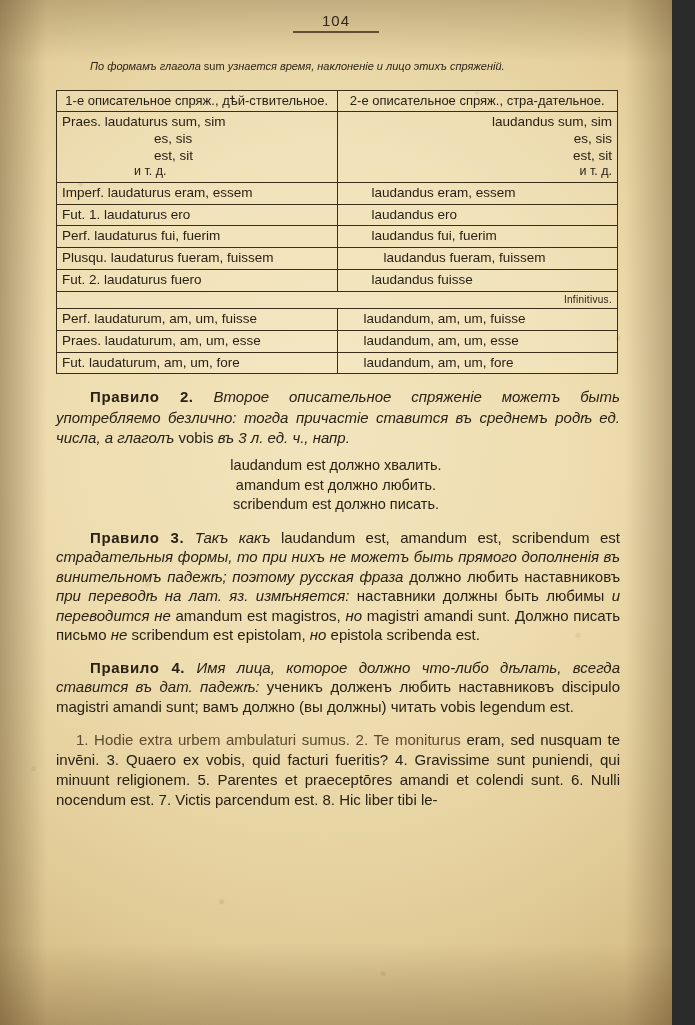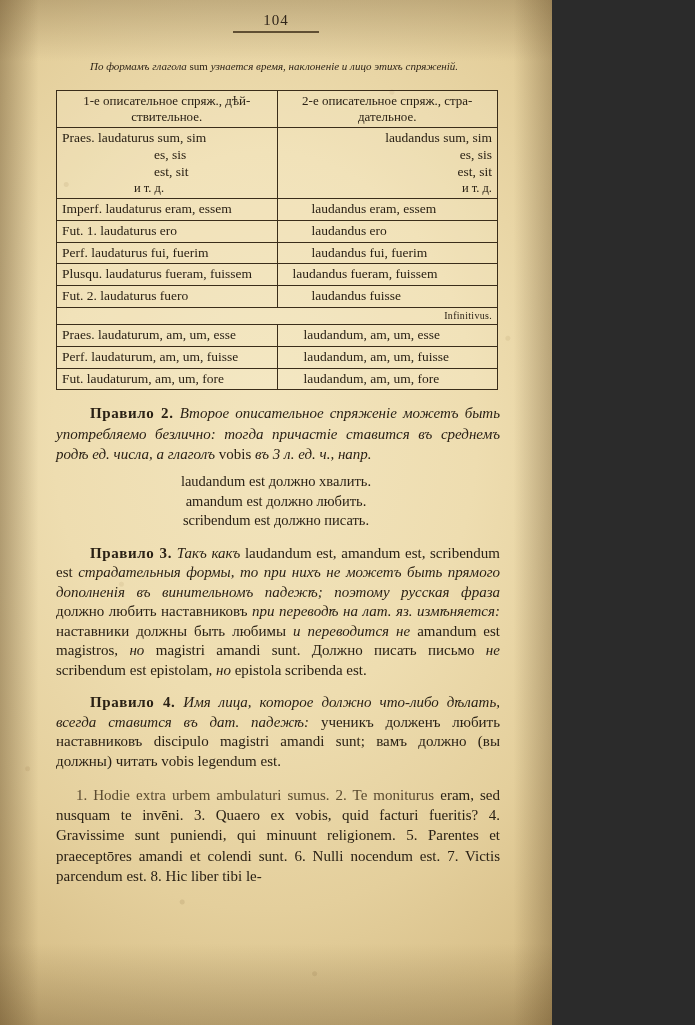--- a/index.html
+++ b/index.html
@@ -2,32 +2,32 @@
 <html><head>
 <meta charset="utf-8">
 <style>
   html, body {
     margin: 0;
     padding: 0;
     background: #2b2b2b;
   }
   #page {
     position: relative;
-    width: 552px;
+    width: 672px;
     height: 1025px;
     overflow: hidden;
     background:
       radial-gradient(ellipse 120% 85% at 48% 42%,
         #f2e4bd 0%,
         #eeddb0 32%,
         #e4cf9c 55%,
         #d6bd86 74%,
         #c2a56c 88%,
         #ab8b53 100%);
-    font-family: Liberation Serif, serif;
+    font-family: Liberation Sans, sans-serif;
     color: #2a2115;
   }
   
   #grain {
     position: absolute;
     inset: 0;
     pointer-events: none;
     background-image:
       radial-gradient(circle at 12% 18%, rgba(140,110,60,.13) 0 2px, transparent 3px),
       radial-gradient(circle at 71% 9%, rgba(140,110,60,.10) 0 2px, transparent 3px),
@@ -208,38 +208,38 @@
           <tr>
             <td>Fut. 1. laudaturus ero</td>
             <td style="padding-left:34px">laudandus ero</td>
           </tr>
           <tr>
             <td>Perf. laudaturus fui, fuerim</td>
             <td style="padding-left:34px">laudandus fui, fuerim</td>
           </tr>
           <tr>
             <td>Plusqu. laudaturus fueram, fuissem</td>
-            <td style="padding-left:15px">laudandus fueram, fuissem</td>
+            <td style="padding-left:46px">laudandus fueram, fuissem</td>
           </tr>
           <tr>
             <td>Fut. 2. laudaturus fuero</td>
             <td style="padding-left:34px">laudandus fuisse</td>
           </tr>
 
           <tr>
             <td class="infin" colspan="2">Infinitivus.</td>
           </tr>
 
+          <tr class="grp no-bot no-top">
+            <td>Perf. laudaturum, am, um, fuisse</td>
+            <td style="padding-left:26px">laudandum, am, um, fuisse</td>
+          </tr>
           <tr class="grp no-bot">
             <td>Praes. laudaturum, am, um, esse</td>
             <td style="padding-left:26px">laudandum, am, um, esse</td>
-          </tr>
-          <tr class="grp no-bot no-top">
-            <td>Perf. laudaturum, am, um, fuisse</td>
-            <td style="padding-left:26px">laudandum, am, um, fuisse</td>
           </tr>
           <tr class="grp no-top">
             <td>Fut. laudaturum, am, um, fore</td>
             <td style="padding-left:26px">laudandum, am, um, fore</td>
           </tr>
         </tbody>
       </table>
     </div>
 
     <p class="rule-par">

